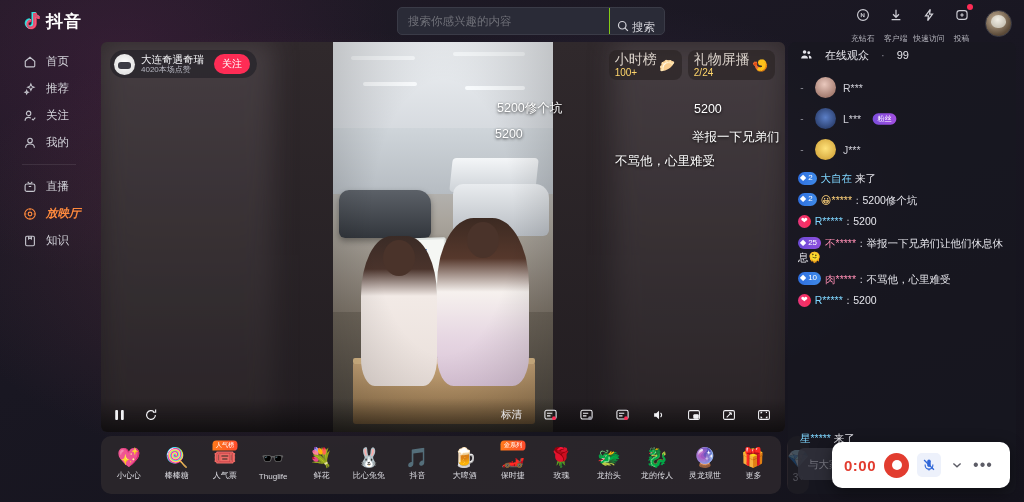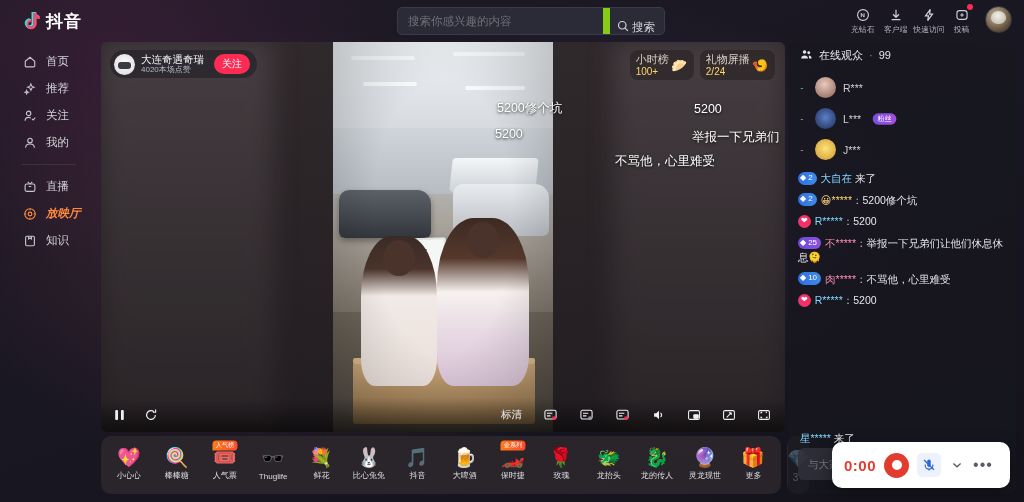--- a/index.html
+++ b/index.html
@@ -28,24 +28,24 @@
   .logo-note svg { display:block; }
   .logo-text { font-size:17px; font-weight:bold; letter-spacing:1px; color:#fff; }
 
   .searchwrap { position:absolute; left:397px; top:7px; width:268px; height:28px; }
   .searchbox { width:100%; height:100%; background:#2a2b37; border:1px solid #3a3b47;
     border-radius:5px; display:flex; align-items:center; }
   .searchbox input { flex:1; background:transparent; border:none; outline:none;
     color:#d8d8de; font-size:11.5px; padding:0 10px; font-family:inherit; }
   .searchbox input::placeholder { color:#6f7078; }
   .search-btn { display:flex; align-items:center; gap:3px; padding:12px 9px 0 7px;
-    height:100%; border-left:7px solid #84cc16; font-size:11.5px; color:#d4d4da; cursor:pointer; }
+    height:100%; border-left:1px solid #84cc16; font-size:11.5px; color:#d4d4da; cursor:pointer; }
 
   .top-actions { position:absolute; right:12px; top:2px; display:flex; align-items:center; gap:0; }
-  .taction { width:33px; display:flex; flex-direction:column; align-items:center; gap:2px;
+  .taction { width:33px; display:flex; flex-direction:column; align-items:center; gap:11px;
     cursor:pointer; position:relative; padding-top:5px;}
   .taction .ticon { height:15px; display:flex; align-items:center; justify-content:center; color:#cfcfd6; }
   .taction .tlabel { font-size:8.5px; color:#b3b3bb; white-space:nowrap; transform:scale(.92); }
   .dot-badge { position:absolute; top:2px; right:5px; width:6px; height:6px;
     border-radius:50%; background:#fe2c55; }
   .avatar-top { width:27px; height:27px; border-radius:50%; margin-left:7px; cursor:pointer;
     background:radial-gradient(circle at 40% 35%, #c8b49a, #5b4a38 70%);
     border:1px solid #3b3b45; overflow:hidden; position:relative; }
   .avatar-top::after{content:"";position:absolute;left:5px;top:4px;width:15px;height:13px;border-radius:50% 50% 45% 45%;
     background:radial-gradient(circle at 45% 35%,#f2efe6,#b9b2a3);}
@@ -121,21 +121,21 @@
   .st-name { font-size:10.5px; color:#f2f2f5; line-height:1.15; }
   .st-sub { font-size:8px; color:#b6b6c0; line-height:1.15; }
   .follow-btn { margin-left:4px; background:#fe2c55; color:#fff; font-size:10px;
     padding:3px 8px; border-radius:11px; cursor:pointer; }
 
   
   .rankchips { position:absolute; right:10px; top:8px; display:flex; gap:6px; z-index:6; }
   .chip { height:30px; min-width:60px; border-radius:8px; display:flex; align-items:center;
     gap:3px; padding:0 6px; background:rgba(40,34,34,.62); cursor:pointer; }
   .chip .ctxt { line-height:1.15; }
-  .chip .ct1 { font-size:11px; color:#d8d0c8; }
+  .chip .ct1 { font-size:14px; color:#d8d0c8; }
   .chip .ct2 { font-size:10px; font-weight:normal; color:#ffd66b; }
   .chip .cemo { font-size:13px; }
 
   
   .danmu { position:absolute; color:#fff; font-size:12.5px; z-index:5;
     text-shadow:0 1px 3px rgba(0,0,0,.85); white-space:nowrap; }
 
   
   .ctrlbar { position:absolute; left:0; bottom:0; width:100%; height:34px; z-index:7;
     display:flex; align-items:center; justify-content:space-between;
@@ -160,21 +160,21 @@
     padding:1px 4px; border-radius:5px 5px 5px 0; white-space:nowrap; }
   .gift.more .gname { color:#d6d6dc; }
   .wallet { width:62px; height:58px; background:rgba(44,40,44,.86); border-radius:10px;
     display:flex; flex-direction:column; align-items:center; justify-content:center; gap:2px;
     cursor:pointer; }
   .wallet .wnum { font-size:10px; color:#e2e2e8; display:flex; align-items:center; gap:2px; }
 
   
   .chatpanel { position:absolute; right:8px; top:42px; width:228px; height:452px;
     background:rgba(24,24,32,.72); border-radius:8px; display:flex; flex-direction:column; z-index:18; }
-  .viewers-hd { height:26px; display:flex; align-items:center; gap:6px; padding:0 12px;
+  .viewers-hd { height:26px; display:flex; align-items:center; gap:12px; padding:0 12px;
     font-size:11px; color:#e4e4ea; }
   .viewer-list { padding:4px 8px 2px 8px; }
   .viewer-row { height:31px; display:flex; align-items:center; gap:7px; cursor:pointer; }
   .vrank { width:12px; text-align:center; font-size:10px; color:#8c8c96; }
   .vav { width:21px; height:21px; border-radius:50%; flex:none; }
   .vav.a1 { background:radial-gradient(circle at 45% 35%,#e9c8bd,#8a5f53); }
   .vav.a2 { background:radial-gradient(circle at 50% 45%,#5b7fc7,#1c2b52); }
   .vav.a3 { background:radial-gradient(circle at 50% 45%,#ffe27a,#c9972c); }
   .vname { font-size:10.5px; color:#cfcfd7; }
   .vbadge { font-size:7.5px; color:#fff; background:linear-gradient(90deg,#7b4ddb,#a24fe0);

